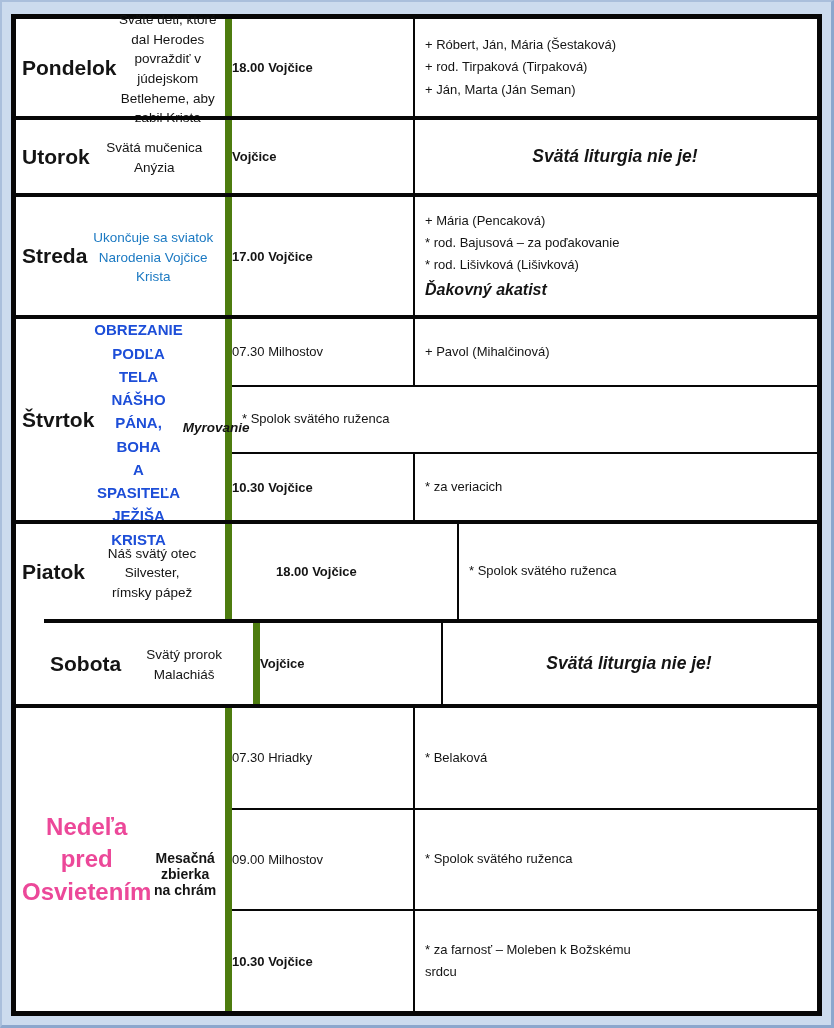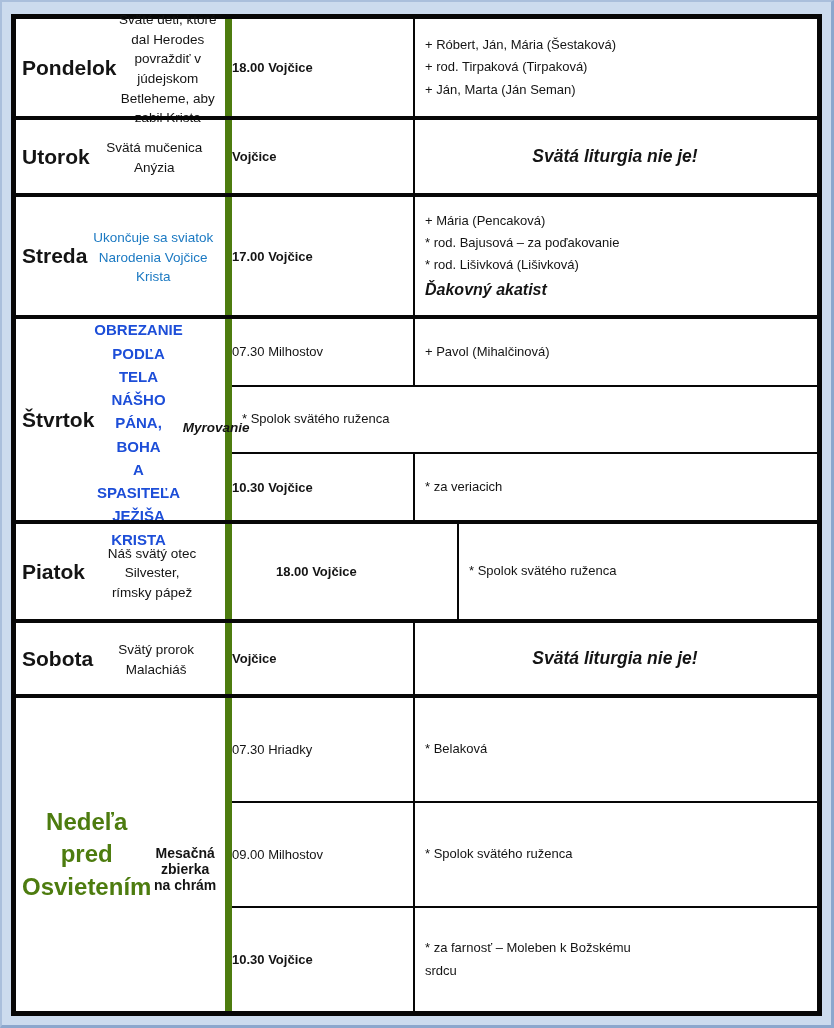--- a/index.html
+++ b/index.html
@@ -27,21 +27,21 @@
     display:flex;flex-direction:column;
     box-sizing:border-box;
   }
   .section{display:flex;box-sizing:border-box;}
   .section + .section{border-top:4px solid #070707;}
   .s-pondelok{height:97px;}
   .s-utorok{height:77px;}
   .s-streda{height:122px;}
   .s-stvrtok{height:205px;}
   .s-piatok{height:99px;gap:44px;}
-  .s-sobota{height:75px;}
+  .s-sobota{height:85px;margin-left:28px;}
   .s-nedela{flex:1;}
   .day-cell{
     width:216px;flex:0 0 216px;
     border-right:7px solid #4d7c0f;
     display:flex;flex-direction:row;
     align-items:center;justify-content:space-between;
     text-align:center;
     padding:4px 6px;box-sizing:border-box;
   }
   .services{flex:1;display:flex;flex-direction:column;}
@@ -64,21 +64,21 @@
   .notice{font-size:17.5px;font-weight:bold;font-style:italic;text-align:center;width:100%;}
   .day-title{font-size:21px;font-weight:bold;line-height:1.2;}
   .day-sub{font-size:13.5px;line-height:1.45;margin-top:3px;white-space:pre-line;}
   .day-sub-blue{color:#1b79c2;}
   .feast{
     color:#1d4ed8;font-weight:bold;font-size:15px;line-height:1.55;
     margin-top:30px;white-space:pre-line;
   }
   .myrovanie{font-size:13.5px;font-weight:bold;font-style:italic;margin-top:16px;}
   .sunday-title{
-    color:#4d7c0f;font-size:24px;font-weight:bold;line-height:1.35;
+    color:#ec4899;font-size:24px;font-weight:bold;line-height:1.35;
     white-space:pre-line;margin-top:0;
   }
   .sunday-note{font-size:14px;font-weight:bold;margin-top:28px;}
 </style>
 </head>
 <body>
 
 <div class="page">
   <div class="schedule">
 

